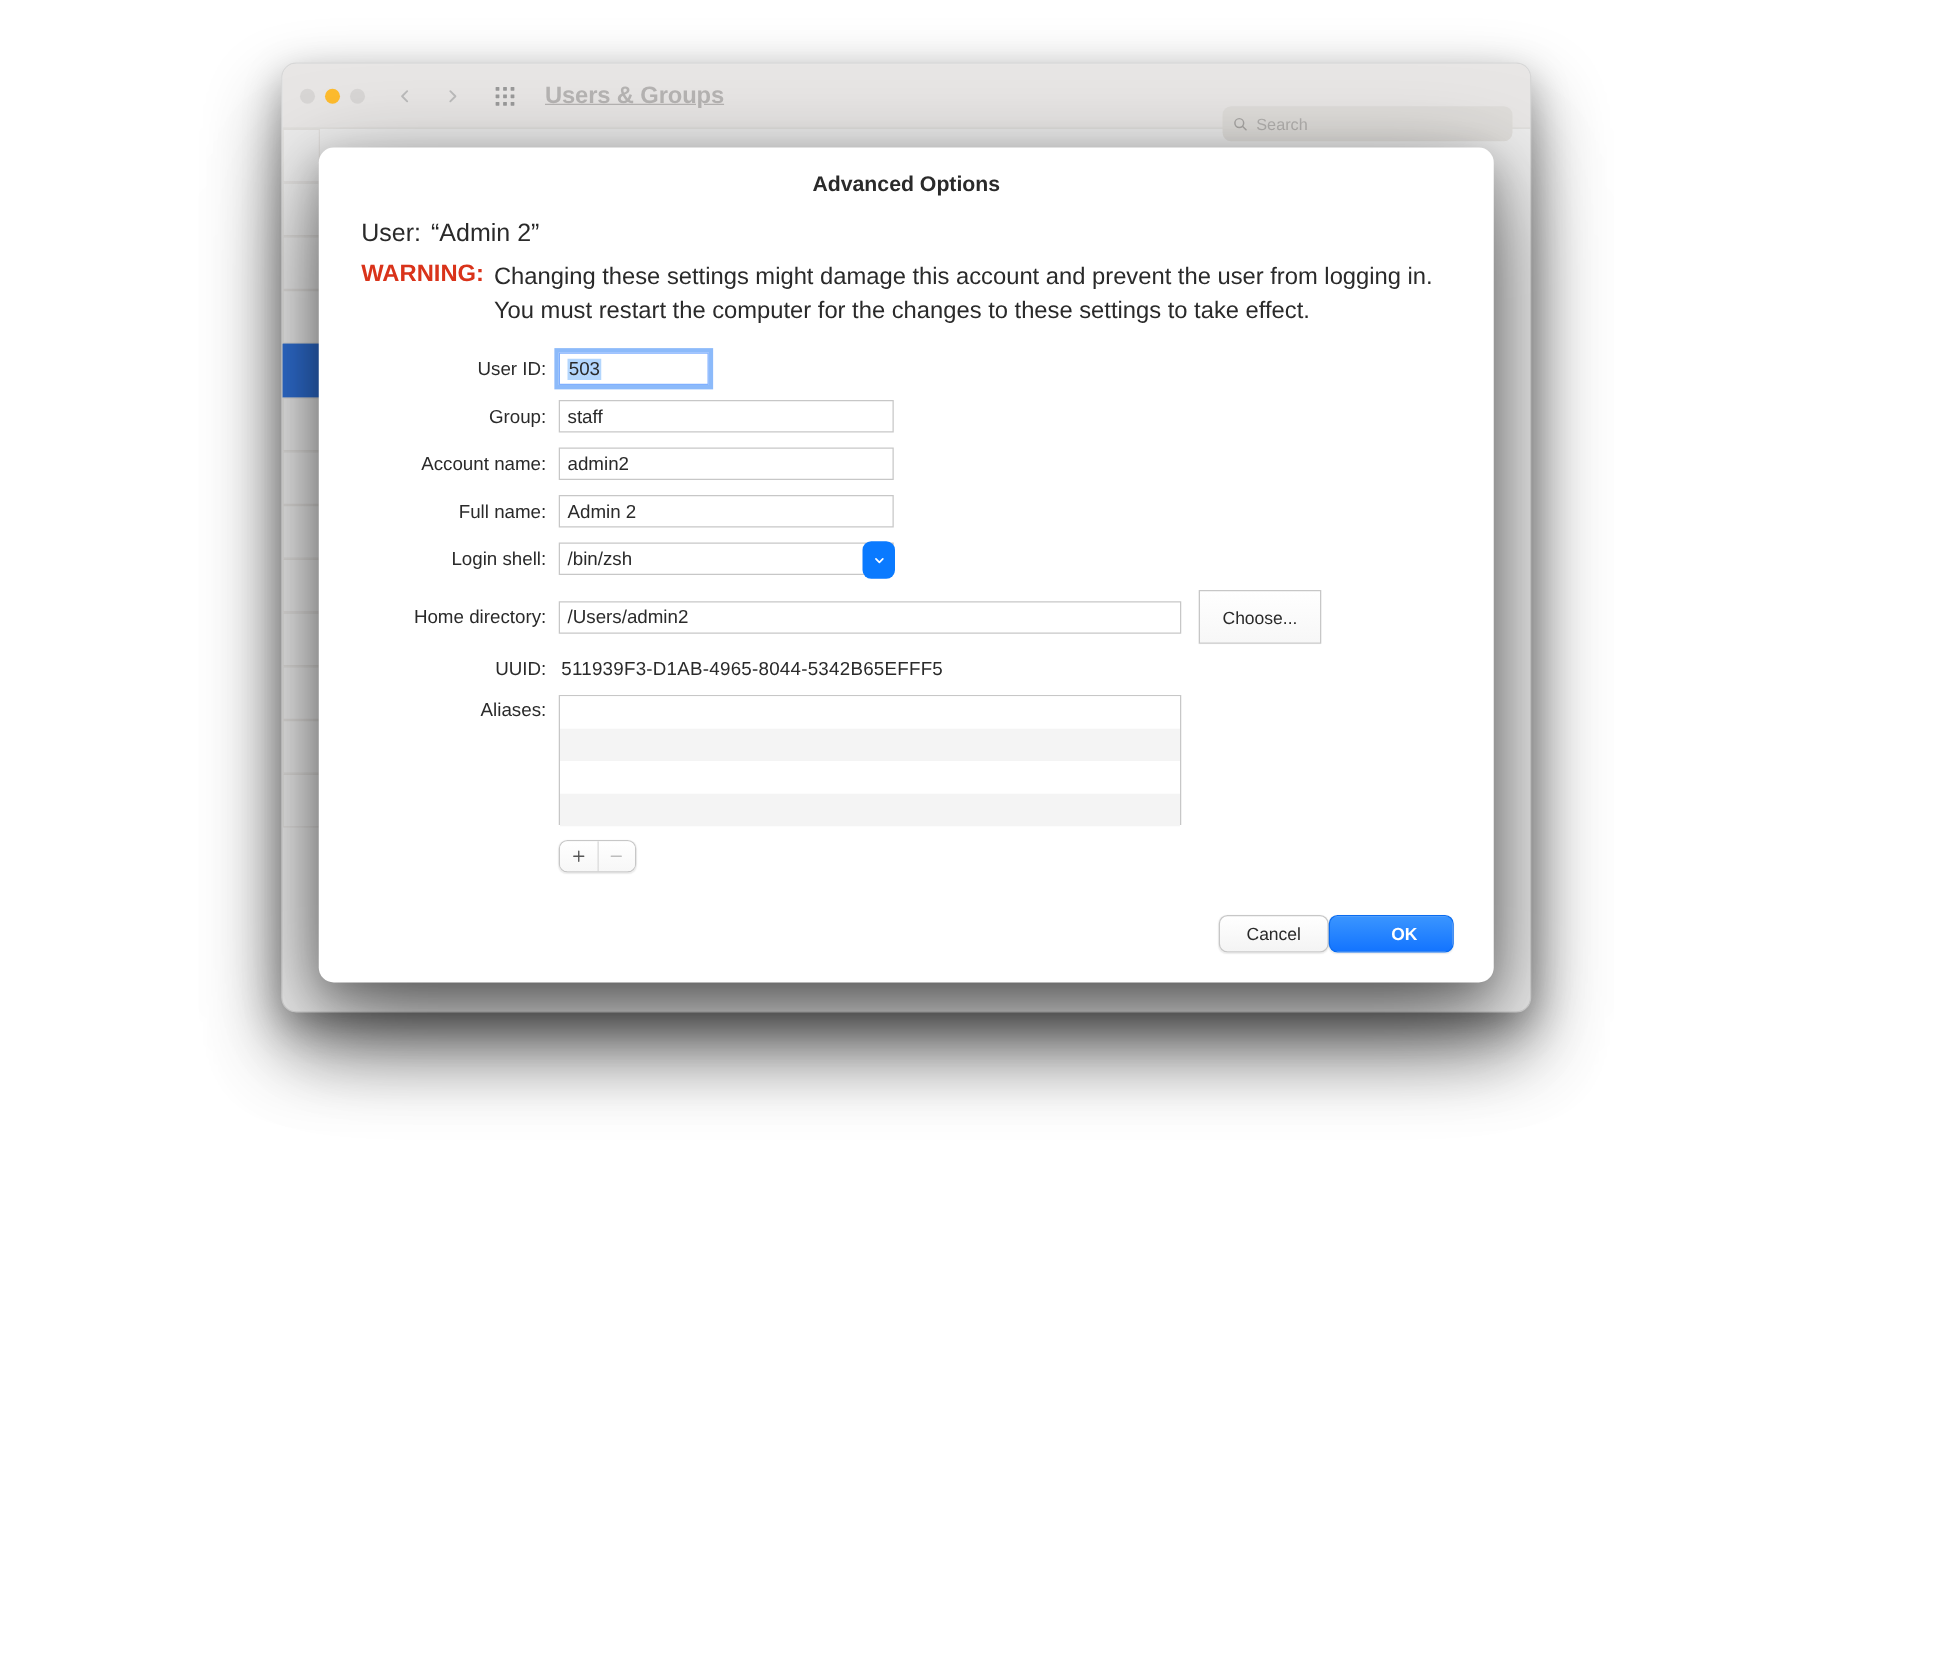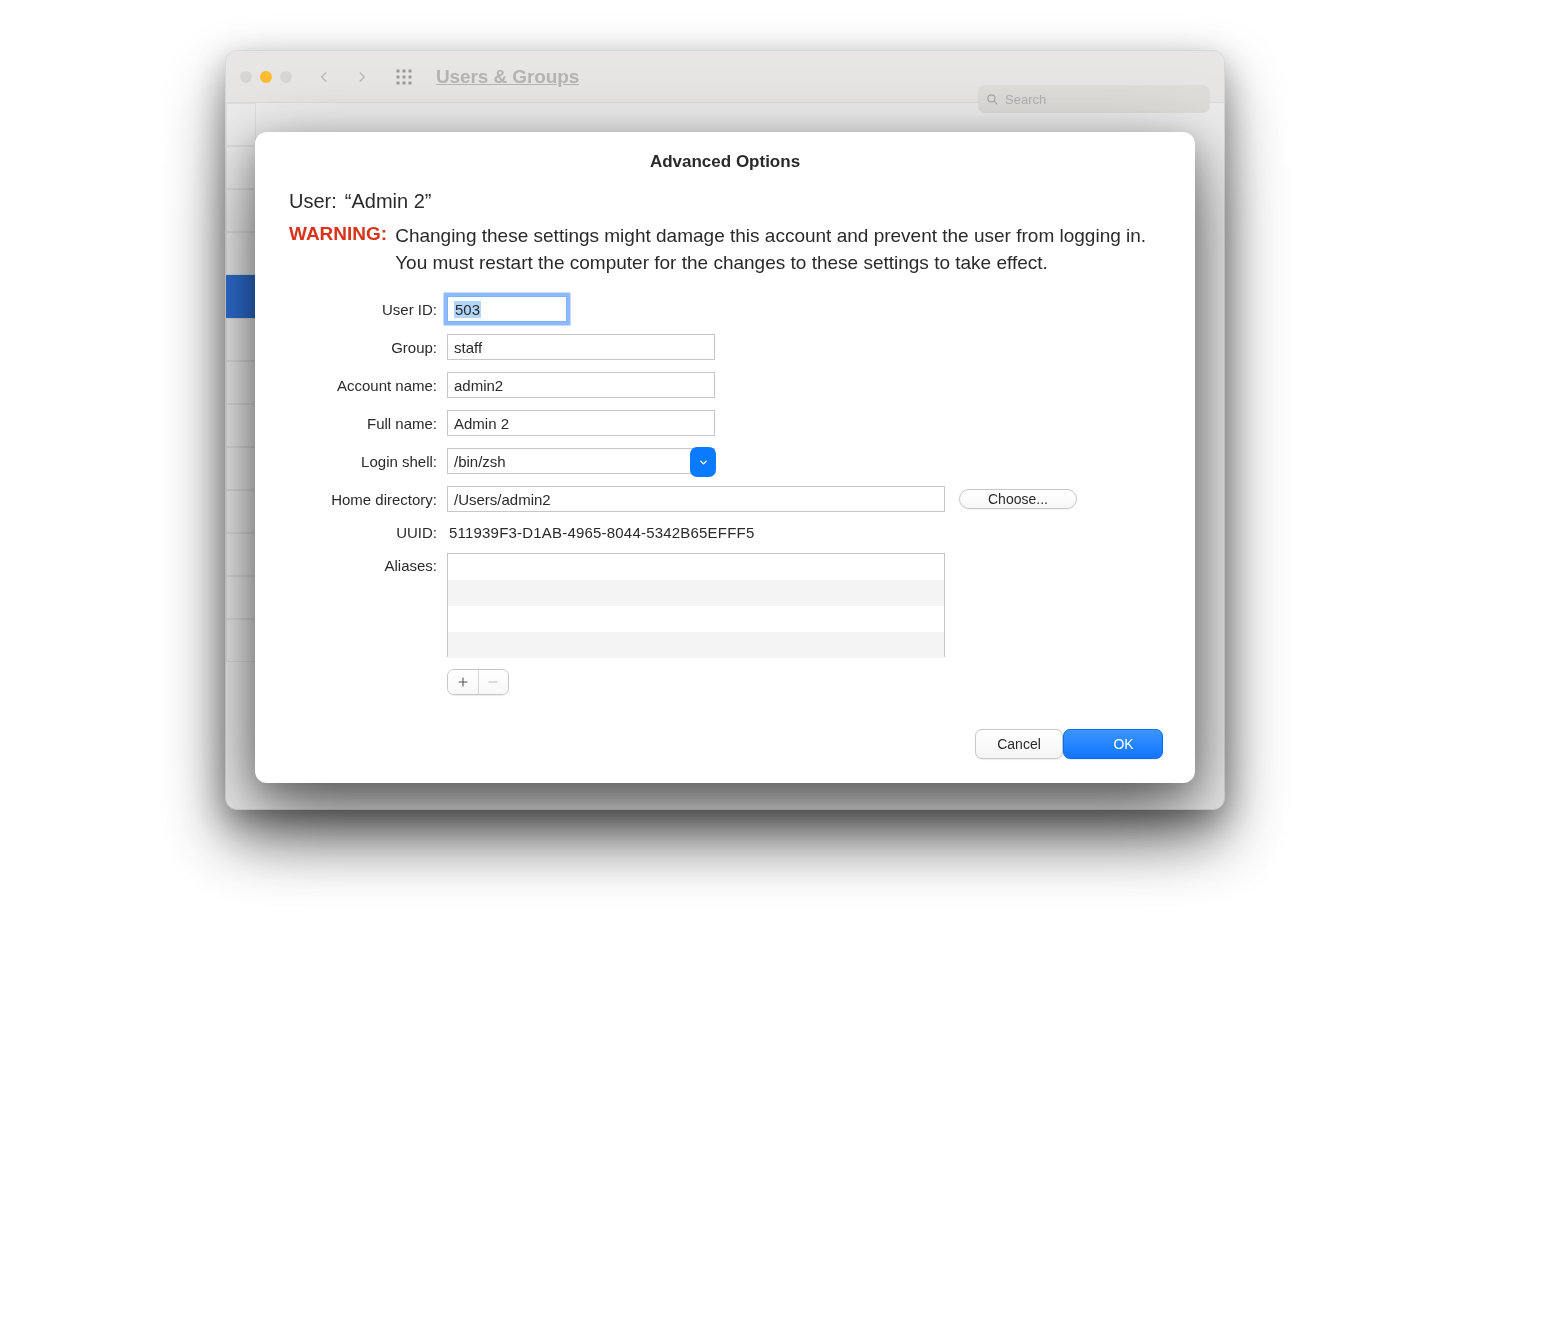--- a/index.html
+++ b/index.html
@@ -128,21 +128,21 @@
       border: 0.5px solid #e0dedc;
     }
     .sidebar-stubs .stub.sel {
       background: #2f6fd4;
       border-color: #2f6fd4;
     }
 
     
     .sheet {
       position: absolute;
-      top: 82px;
+      top: 68px;
       left: 30px;
       width: 940px;
       background: #ffffff;
       border-radius: 12px;
       box-shadow: 0 30px 80px rgba(0,0,0,0.55), 0 10px 30px rgba(0,0,0,0.25);
       padding: 20px 32px 24px 32px;
     }
 
     .sheet-title {
       text-align: center;
@@ -244,24 +244,24 @@
     }
 
     .home-row {
       display: flex;
       align-items: center;
       gap: 14px;
     }
     .home-row .txt { width: 498px; }
 
     .choose-btn {
-      height: 20px;
-      padding: 0 28px;
-      border: 0.5px solid #c7c7c7;
-      border-radius: 12px;
+      height: 43px;
+      padding: 0 18px;
+      border: 0.5px solid #c7c7c7;
+      border-radius: 0;
       background: linear-gradient(#ffffff, #f7f7f7);
       font-size: 14px;
       color: #2a2a2a;
       display: flex;
       align-items: center;
       justify-content: center;
       box-shadow: 0 0.5px 1px rgba(0,0,0,0.08);
     }
 
     .uuid-val {
@@ -329,21 +329,21 @@
     }
     .btn.secondary {
       background: linear-gradient(#ffffff, #f4f4f4);
       border: 0.5px solid #c7c7c7;
       color: #2a2a2a;
     }
     .btn.primary {
       background: linear-gradient(#3a95ff, #1374ff);
       border: 0.5px solid #0a6cf0;
       color: #ffffff;
-      font-weight: 400;
+      font-weight: 700;
       min-width: 100px;
       padding-left: 39px;
     }
 
     svg { display: block; }
   </style>
 </head>
 <body>
 
 <div class="stage">

